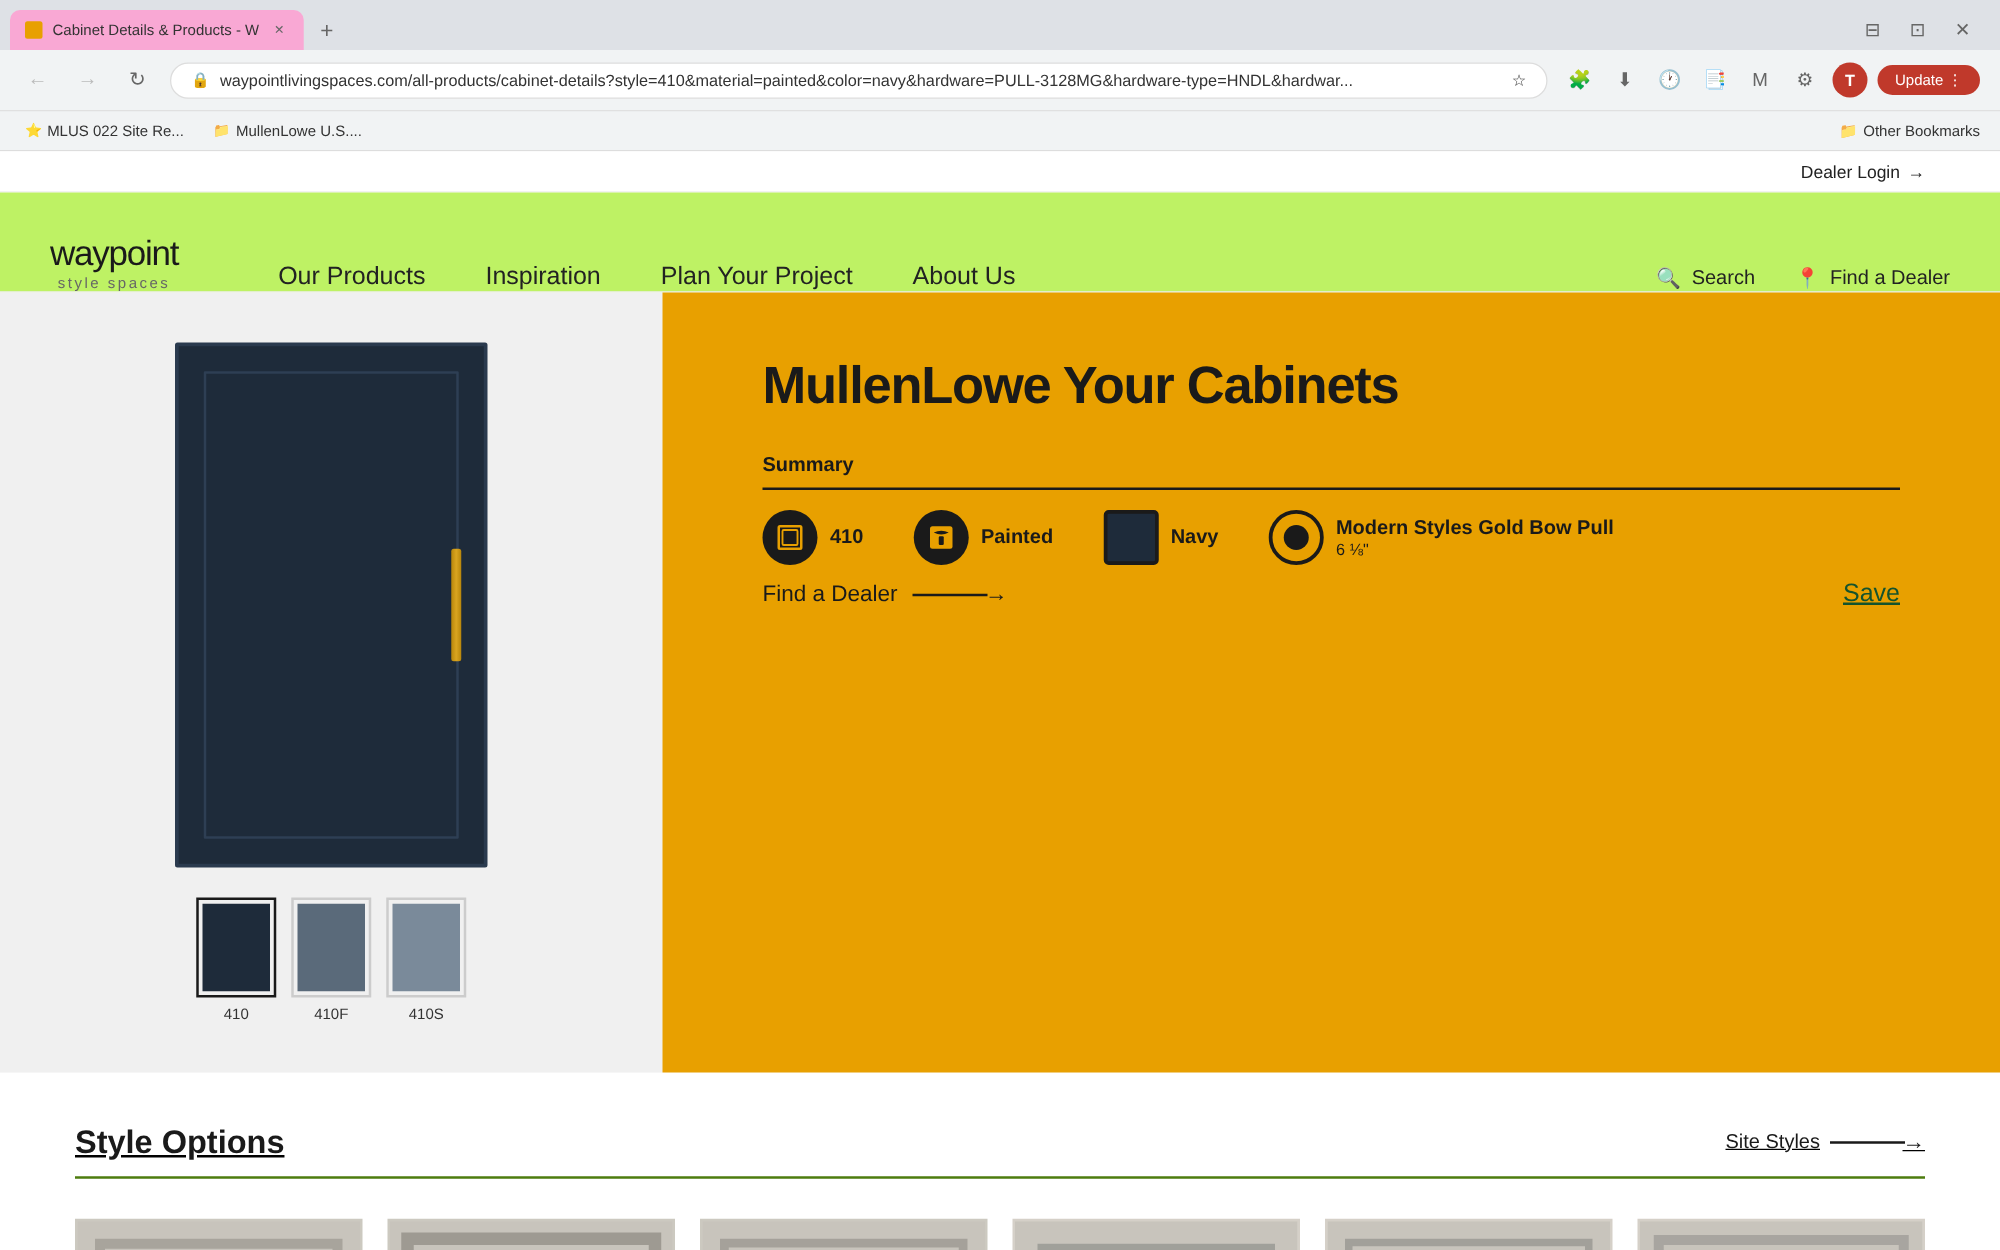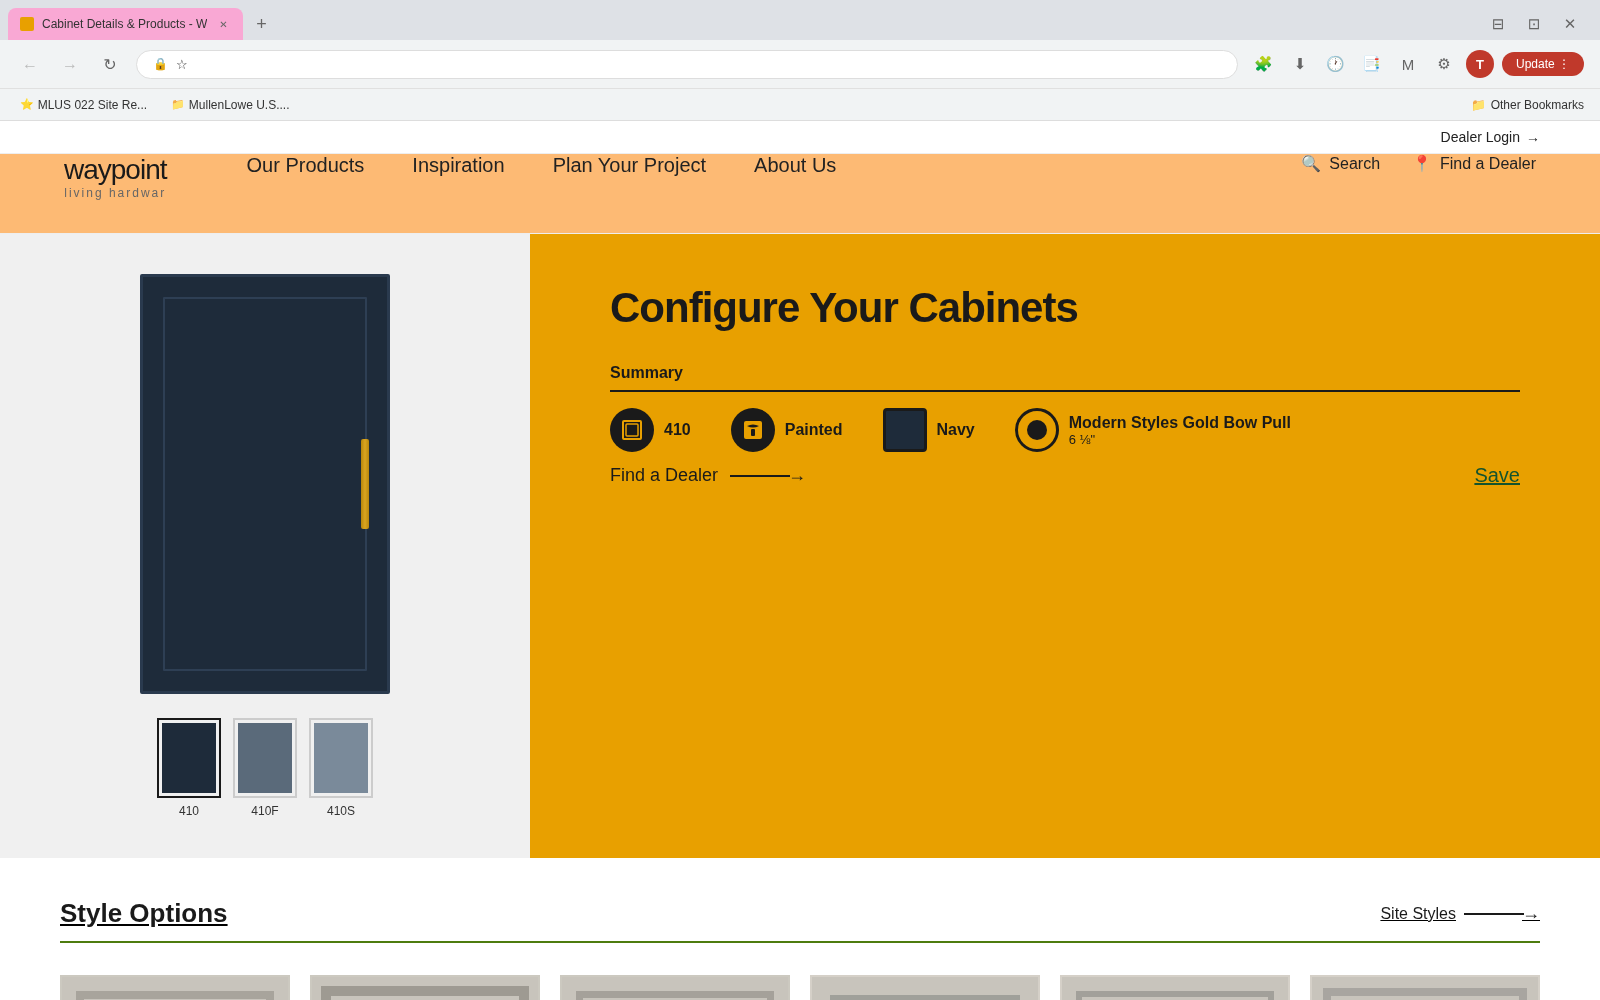--- a/index.html
+++ b/index.html
@@ -176,25 +176,25 @@
       gap: 6px;
       font-size: 14px;
       color: #222;
       cursor: pointer;
       font-weight: 500;
     }
 
     
     .main-nav {
       display: flex;
-      align-items: flex-start;
-      padding: 0 64px;
+      align-items: flex-end;
+      padding: 0 40px;
       height: 80px;
       border-bottom: 1px solid #eee;
-      background: #fdba74;
+      background: #bef264;
     }
     .logo {
       margin-right: 80px;
     }
     .logo-text {
       font-size: 28px;
       font-weight: 300;
       color: #1a1a1a;
       letter-spacing: -1px;
     }
@@ -496,20 +496,21 @@
       <div class="toolbar-icon">✕</div>
     </div>
   </div>
 
   <div class="address-bar">
     <div class="nav-btn disabled">←</div>
     <div class="nav-btn disabled">→</div>
     <div class="nav-btn">↻</div>
     <div class="url-bar">
       <span class="url-secure">🔒</span>
+      <span class="url-text">waypointlivingspaces.com/all-products/cabinet-details?style=410&amp;material=painted&amp;color=navy&amp;hardware=PULL-3128MG&amp;hardware-type=HNDL&amp;hardwar...</span>
       <span>☆</span>
     </div>
     <div class="toolbar-actions">
       <div class="toolbar-icon">🧩</div>
       <div class="toolbar-icon">⬇</div>
       <div class="toolbar-icon">🕐</div>
       <div class="toolbar-icon">📑</div>
       <div class="toolbar-icon">M</div>
       <div class="toolbar-icon">⚙</div>
       <div class="profile-icon">T</div>
@@ -538,21 +539,21 @@
   <div class="utility-bar">
     <div class="dealer-login">
       <span>Dealer Login</span>
       <span>→</span>
     </div>
   </div>
 
   <nav class="main-nav">
     <div class="logo">
       <div class="logo-text">waypoint</div>
-      <div class="logo-subtitle">living hardwar</div>
+      <div class="logo-subtitle">style spaces</div>
     </div>
     <div class="nav-links">
       <a class="nav-link">Our Products</a>
       <a class="nav-link">Inspiration</a>
       <a class="nav-link">Plan Your Project</a>
       <a class="nav-link">About Us</a>
     </div>
     <div class="nav-actions">
       <div class="search-action">
         <span>🔍</span>
@@ -588,21 +589,21 @@
         <div class="thumbnail">
           <div class="thumb-img">
             <div class="thumb-inner thumb-inner-410s"></div>
           </div>
           <span class="thumb-label">410S</span>
         </div>
       </div>
     </div>
 
     <div class="configure-panel">
-      <h1 class="configure-title">Configure Your Cabinets</h1>
+      <h1 class="configure-title">MullenLowe Your Cabinets</h1>
 
       <div class="summary-section">
         <div class="summary-label">Summary</div>
         <div class="summary-items">
 
           <div class="summary-item">
             <div class="summary-icon">
               <svg width="22" height="22" viewBox="0 0 22 22" fill="#e8a000">
                 <rect x="2" y="2" width="18" height="18" rx="1" fill="none" stroke="#e8a000" stroke-width="2"></rect>
                 <rect x="5" y="5" width="12" height="12" rx="1" fill="none" stroke="#e8a000" stroke-width="1.5"></rect>

